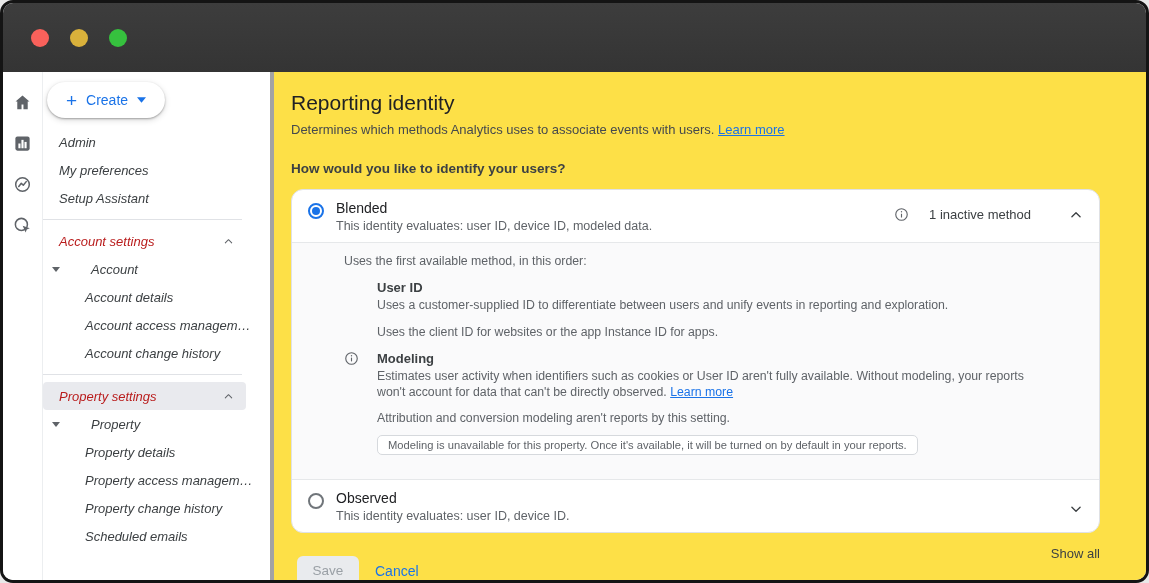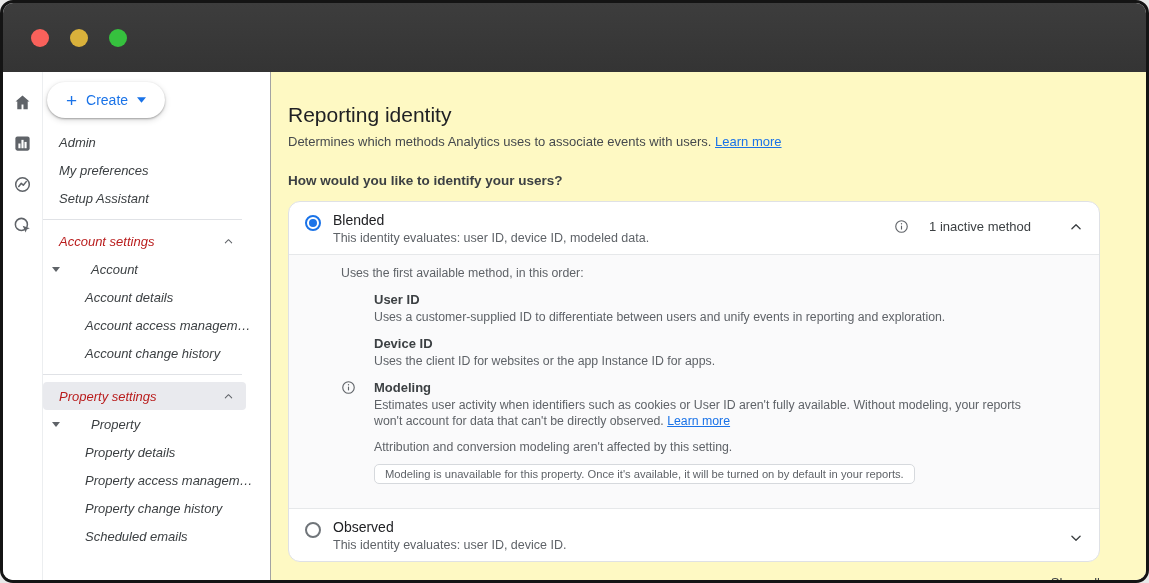--- a/index.html
+++ b/index.html
@@ -47,21 +47,21 @@
     height:28px; margin-right:24px; padding:0 12px 0 16px;
     display:flex; align-items:center; justify-content:space-between;
     color:#b91c1c; cursor:pointer; border-radius:4px;
   }
   .section-header.selected{ background:#e9eaee; }
   .tree-parent{ height:28px; display:flex; align-items:center; padding-left:48px; position:relative; cursor:pointer; }
   .tree-caret{ position:absolute; left:9px; top:50%; transform:translateY(-40%); }
   .tree-child{ height:28px; display:flex; align-items:center; padding-left:42px; cursor:pointer; white-space:nowrap; }
 
   
-  .main{ flex:1; border-left:1px solid #a3a3a3; background:#fef9c3; padding:12px 46px 0 17px; overflow:hidden; }
+  .main{ flex:1; border-left:4px solid #a3a3a3; background:#fde047; padding:0 46px 0 17px; overflow:hidden; }
   .page-title{ margin-top:19px; font-size:21px; font-weight:400; color:#202124; }
   .page-desc{ margin-top:7px; font-size:13px; color:#45494d; }
   .link{ color:#1a73e8; text-decoration:underline; cursor:pointer; }
   .question{ margin-top:24px; font-size:13.5px; font-weight:700; color:#3c4043; }
 
   .card{ margin-top:13px; background:#fff; border:1px solid #dfe1e5; border-radius:12px; overflow:hidden; }
   .option-row{ display:flex; align-items:flex-start; padding:10px 16px 9px; min-height:52px; cursor:pointer; }
   .radio{ width:16px; height:16px; border-radius:50%; flex:0 0 auto; margin:3px 12px 0 0;
           border:2px solid #1a73e8; display:grid; place-items:center; }
   .radio .dot-inner{ width:8px; height:8px; border-radius:50%; background:#1a73e8; }
@@ -238,35 +238,34 @@
         </div>
 
         <div class="expanded">
           <div class="exp-intro">Uses the first available method, in this order:</div>
           <div class="methods">
             <div class="method">
               <div class="method-name">User ID</div>
               <div class="method-desc">Uses a customer-supplied ID to differentiate between users and unify events in reporting and exploration.</div>
             </div>
             <div class="method">
-              <div class="method-name">Device ID</div>
               <div class="method-desc">Uses the client ID for websites or the app Instance ID for apps.</div>
             </div>
             <div class="method">
               <svg class="m-info" width="15" height="15" viewBox="0 0 24 24" fill="none">
                 <circle cx="12" cy="12" r="9.2" stroke="#5f6368" stroke-width="1.8"></circle>
                 <line x1="12" y1="10.6" x2="12" y2="16.6" stroke="#5f6368" stroke-width="1.8"></line>
                 <circle cx="12" cy="7.6" r="1.1" fill="#5f6368"></circle>
               </svg>
               <div class="method-name">Modeling</div>
               <div class="method-desc">
                 <span>Estimates user activity when identifiers such as cookies or User ID aren't fully available. Without modeling, your reports won't account for data that can't be directly observed.</span>
                 <span class="link">Learn more</span>
               </div>
-              <div class="modeling-note">Attribution and conversion modeling aren't affected by this setting.</div>
+              <div class="modeling-note">Attribution and conversion modeling aren't reports by this setting.</div>
               <div class="notice-box">Modeling is unavailable for this property. Once it's available, it will be turned on by default in your reports.</div>
             </div>
           </div>
         </div>
 
         <div class="option-row observed-row">
           <span class="radio off"></span>
           <div class="option-texts">
             <div class="option-label">Observed</div>
             <div class="option-sub">This identity evaluates: user ID, device ID.</div>

